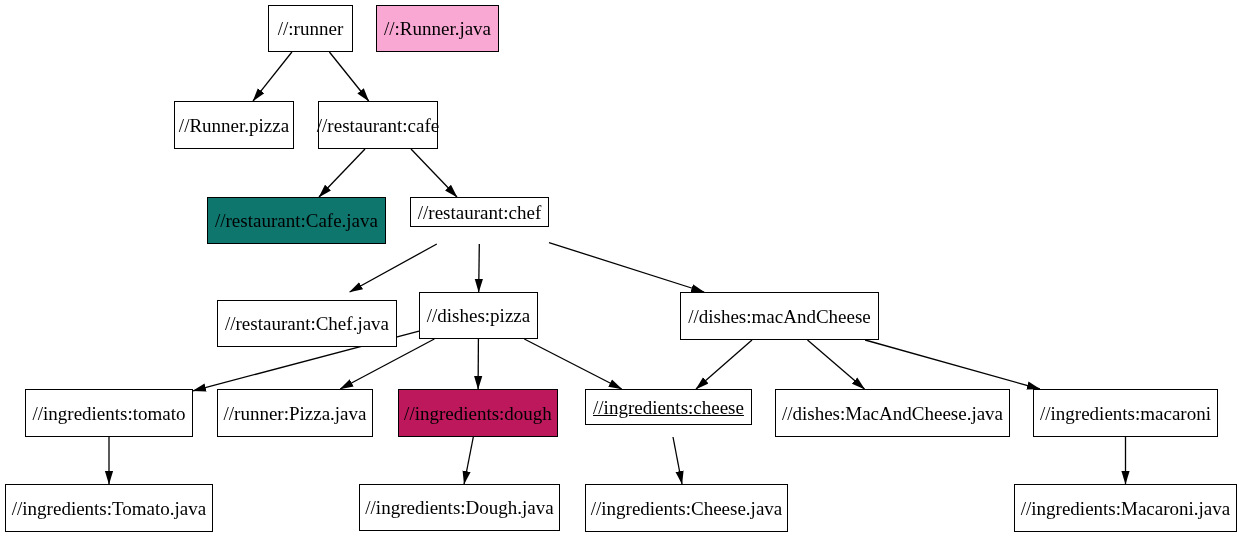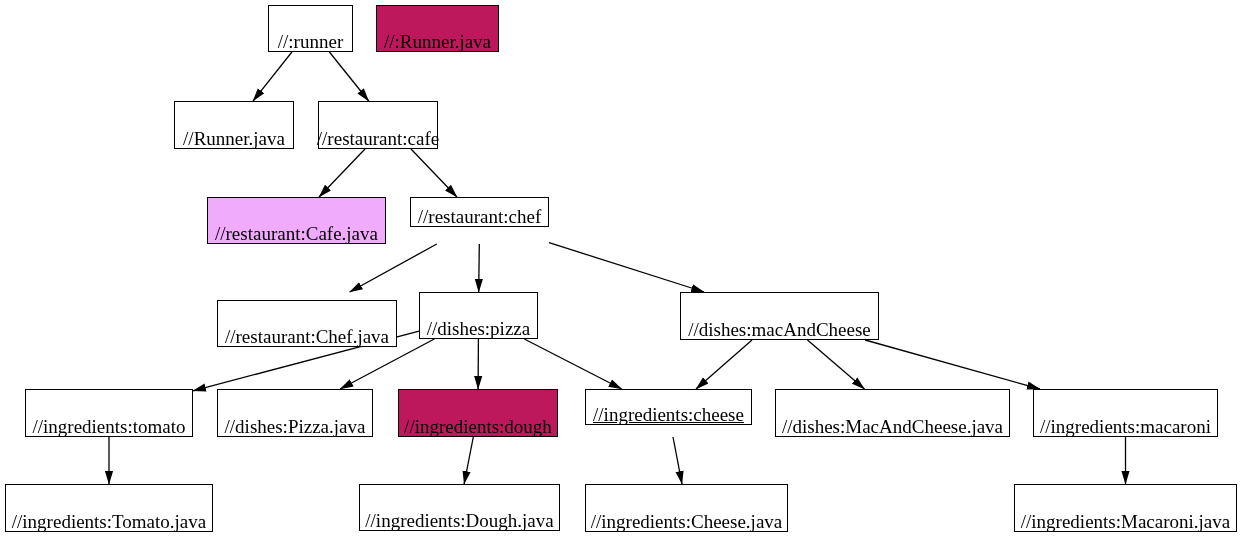--- a/index.html
+++ b/index.html
@@ -23,21 +23,21 @@
     top: 0;
     width: 1242px;
     height: 539px;
     display: block;
   }
   .node {
     position: absolute;
     box-sizing: border-box;
     background: #ffffff;
     display: flex;
-    align-items: flex-end;
+    align-items: center;
     justify-content: center;
     white-space: nowrap;
     font-size: 19px;
     line-height: 1;
     color: #000000;
   }
   .node span {
     display: inline-block;
     padding: 0 2px;
   }
@@ -70,49 +70,49 @@
         <line x1="109.0" y1="437.0" x2="109.0" y2="484.0" stroke="#000000" stroke-width="1.3" marker-end="url(#arrowhead)"></line>
         <line x1="473.3" y1="437.0" x2="464.1" y2="484.0" stroke="#000000" stroke-width="1.3" marker-end="url(#arrowhead)"></line>
         <line x1="673.0" y1="437.0" x2="682.0" y2="484.0" stroke="#000000" stroke-width="1.3" marker-end="url(#arrowhead)"></line>
         <line x1="1125.5" y1="437.0" x2="1125.5" y2="484.0" stroke="#000000" stroke-width="1.3" marker-end="url(#arrowhead)"></line>
       </g>
   </svg>
   <div id="node-layer">
       <div class="node" style="left: 268px; top: 5px; width: 85px; height: 47px; border: 1.4px solid rgb(0, 0, 0); background: rgb(255, 255, 255);">
         <span>//:runner</span>
       </div>
-      <div class="node" style="left: 376px; top: 5px; width: 123px; height: 47px; border: 1.4px solid rgb(0, 0, 0); background: #be185d;">
+      <div class="node" style="left: 376px; top: 5px; width: 123px; height: 47px; border: 1.4px solid rgb(0, 0, 0); background: #f9a8d4;">
         <span>//:Runner.java</span>
       </div>
       <div class="node" style="left: 174px; top: 101px; width: 120px; height: 48px; border: 1.4px solid rgb(0, 0, 0); background: rgb(255, 255, 255);">
-        <span>//Runner.java</span>
+        <span>//Runner.pizza</span>
       </div>
       <div class="node" style="left: 318px; top: 101px; width: 120px; height: 48px; border: 1.4px solid rgb(0, 0, 0); background: rgb(255, 255, 255);">
         <span>//restaurant:cafe</span>
       </div>
-      <div class="node" style="left: 207px; top: 197px; width: 179px; height: 47px; border: 1.4px solid rgb(0, 0, 0); background: #f0abfc;">
+      <div class="node" style="left: 207px; top: 197px; width: 179px; height: 47px; border: 1.4px solid rgb(0, 0, 0); background: #0f766e;">
         <span>//restaurant:Cafe.java</span>
       </div>
       <div class="node" style="left: 410px; top: 197px; width: 139px; height: 30px; border: 1.4px solid rgb(0, 0, 0); background: rgb(255, 255, 255);">
         <span>//restaurant:chef</span>
       </div>
       <div class="node" style="left: 217px; top: 292px; width: 180px; height: 47px; border: 1.4px solid rgb(0, 0, 0); background: rgb(255, 255, 255); margin-top: 8px;">
         <span>//restaurant:Chef.java</span>
       </div>
       <div class="node" style="left: 419px; top: 292px; width: 119px; height: 47px; border: 1.4px solid rgb(0, 0, 0); background: rgb(255, 255, 255);">
         <span>//dishes:pizza</span>
       </div>
       <div class="node" style="left: 680px; top: 292px; width: 199px; height: 48px; border: 1.4px solid rgb(0, 0, 0); background: rgb(255, 255, 255);">
         <span>//dishes:macAndCheese</span>
       </div>
       <div class="node" style="left: 25px; top: 389px; width: 168px; height: 48px; border: 1.4px solid rgb(0, 0, 0); background: rgb(255, 255, 255);">
         <span>//ingredients:tomato</span>
       </div>
       <div class="node" style="left: 217px; top: 389px; width: 156px; height: 48px; border: 1.4px solid rgb(0, 0, 0); background: rgb(255, 255, 255);">
-        <span>//dishes:Pizza.java</span>
+        <span>//runner:Pizza.java</span>
       </div>
       <div class="node" style="left: 398px; top: 389px; width: 160px; height: 48px; border: 1.4px solid rgb(0, 0, 0); background: #be185d;">
         <span>//ingredients:dough</span>
       </div>
       <div class="node" style="left: 585px; top: 389px; width: 167px; height: 36px; border: 1.4px solid rgb(0, 0, 0); background: rgb(255, 255, 255); text-decoration: underline;">
         <span>//ingredients:cheese</span>
       </div>
       <div class="node" style="left: 775px; top: 389px; width: 235px; height: 48px; border: 1.4px solid rgb(0, 0, 0); background: rgb(255, 255, 255);">
         <span>//dishes:MacAndCheese.java</span>
       </div>

